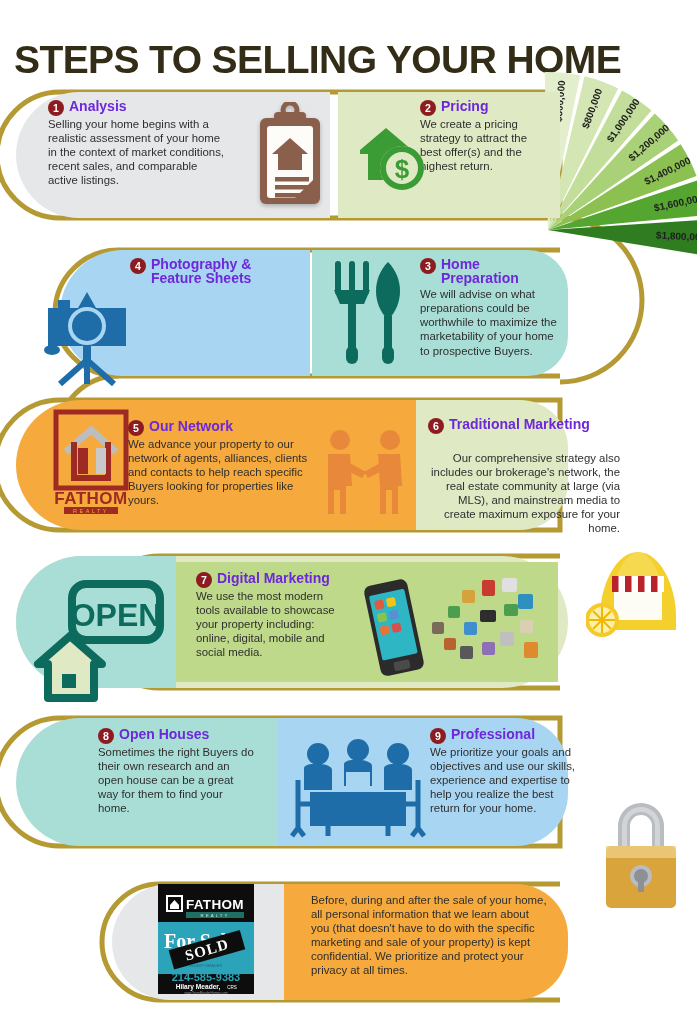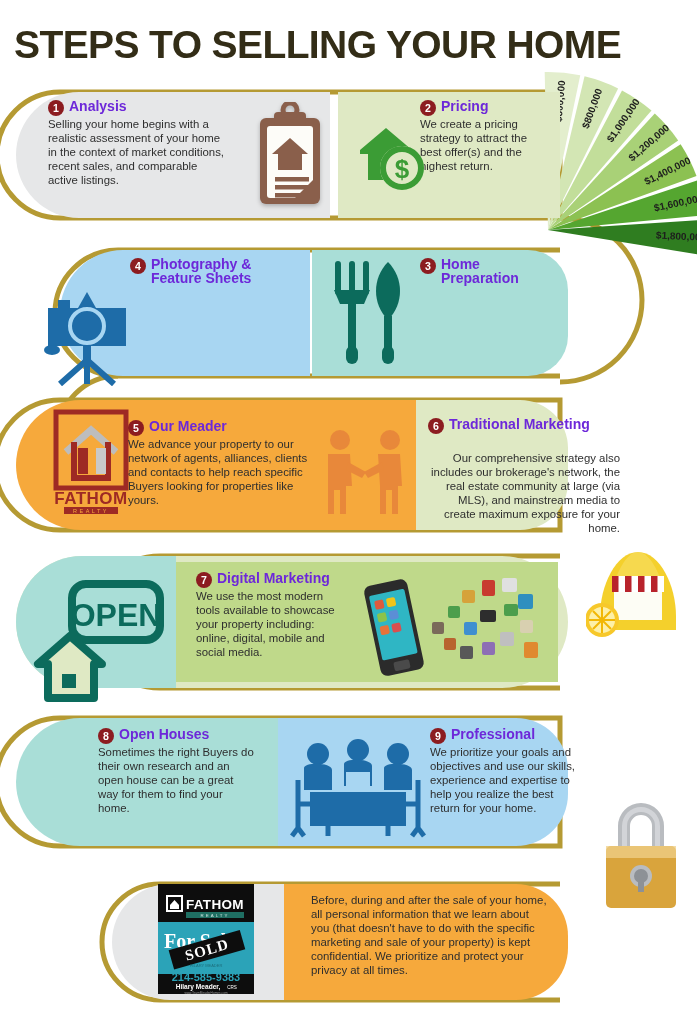--- a/index.html
+++ b/index.html
@@ -2,21 +2,21 @@
 <html><head>
 <meta charset="utf-8">
 <style>
   html,body{margin:0;padding:0;background:#ffffff;}
   body{width:697px;height:1024px;position:relative;overflow:hidden;
        font-family:"Liberation Sans","DejaVu Sans",sans-serif;}
 
   #stage{position:absolute;inset:0;width:697px;height:1024px;}
 
   
-  .title{position:absolute;left:14px;top:25px;width:670px;
+  .title{position:absolute;left:14px;top:40px;width:670px;
          font-size:39px;font-weight:bold;letter-spacing:-0.6px;
          color:#332d17;line-height:1;white-space:nowrap;}
 
   
   .panel{position:absolute;box-sizing:border-box;}
   .body-txt{font-size:11.4px;line-height:14.1px;color:#2e2e2e;}
   .step-title{font-size:14px;font-weight:bold;color:#6d28d9;line-height:13.6px;
               margin-bottom:1px;}
   .num{width:16px;height:16px;border-radius:50%;background:#8c1c20;color:#fff;
        font-size:10.6px;font-weight:bold;display:flex;align-items:center;
@@ -143,20 +143,21 @@
     <rect x="43" y="70" width="8" height="16" fill="#1e6ca8"></rect>
     <path d="M47 84 L20 108 M47 84 L74 108 M47 84 L47 108" stroke="#1e6ca8" stroke-width="6" fill="none"></path>
     <ellipse cx="12" cy="74" rx="8" ry="5" fill="#1e6ca8"></ellipse>
   </svg>
 
   <div class="txtblock" style="left:420px;top:258px;width:140px;">
     <div class="head-row">
       <div class="num">3</div>
       <div class="step-title">Home Preparation</div>
     </div>
+    <div class="body-txt" style="margin-top:1px;">We will advise on what preparations could be worthwhile to maximize the marketability of your home to prospective Buyers.</div>
   </div>
 
   <svg style="position:absolute;left:326px;top:258px;" width="84" height="110" viewBox="0 0 84 110">
 
     <path d="M12 6 L12 34 M26 6 L26 34 M40 6 L40 34" stroke="#0c6b5c" stroke-width="6" fill="none" stroke-linecap="round"></path>
     <path d="M8 32 L44 32 L38 46 L14 46 Z" fill="#0c6b5c"></path>
     <rect x="22" y="44" width="8" height="50" fill="#0c6b5c"></rect>
     <rect x="20" y="88" width="12" height="18" rx="6" fill="#0c6b5c"></rect>
 
     <path d="M62 4 C 78 20, 78 46, 62 62 C 46 46, 46 20, 62 4 Z" fill="#0c6b5c"></path>
@@ -176,21 +177,21 @@
     <rect x="26" y="40" width="10" height="26" fill="#9e2a24"></rect>
     <rect x="44" y="40" width="10" height="26" fill="#c9c9c9"></rect>
     <text x="39" y="96" font-size="17" font-weight="bold" fill="#9e2a24" text-anchor="middle" font-family="Liberation Sans, sans-serif" letter-spacing="0.5">FATHOM</text>
     <rect x="12" y="99" width="54" height="7" fill="#9e2a24"></rect>
     <text x="39" y="105" font-size="5.5" fill="#f6a93c" text-anchor="middle" letter-spacing="2.5" font-family="Liberation Sans, sans-serif">REALTY</text>
   </svg>
 
   <div class="txtblock" style="left:128px;top:420px;width:180px;">
     <div class="head-row">
       <div class="num">5</div>
-      <div class="step-title">Our Meader</div>
+      <div class="step-title">Our Network</div>
     </div>
     <div class="body-txt" style="margin-top:1px;">We advance your property to our network of agents, alliances, clients and contacts to help reach specific Buyers looking for properties like yours.</div>
   </div>
 
   <svg style="position:absolute;left:318px;top:428px;" width="96" height="88" viewBox="0 0 96 88">
     <circle cx="22" cy="12" r="10" fill="#e8883a"></circle>
     <path d="M12 26 L32 26 L34 58 L28 58 L28 86 L22 86 L22 62 L16 62 L16 86 L10 86 L10 58 L10 26 Z" fill="#e8883a"></path>
     <path d="M30 34 L48 44 L44 50 L28 42 Z" fill="#e8883a"></path>
     <circle cx="72" cy="12" r="10" fill="#e8883a"></circle>
     <path d="M62 26 L82 26 L84 58 L80 58 L80 86 L74 86 L74 62 L68 62 L68 86 L62 86 L62 58 L60 26 Z" fill="#e8883a"></path>

